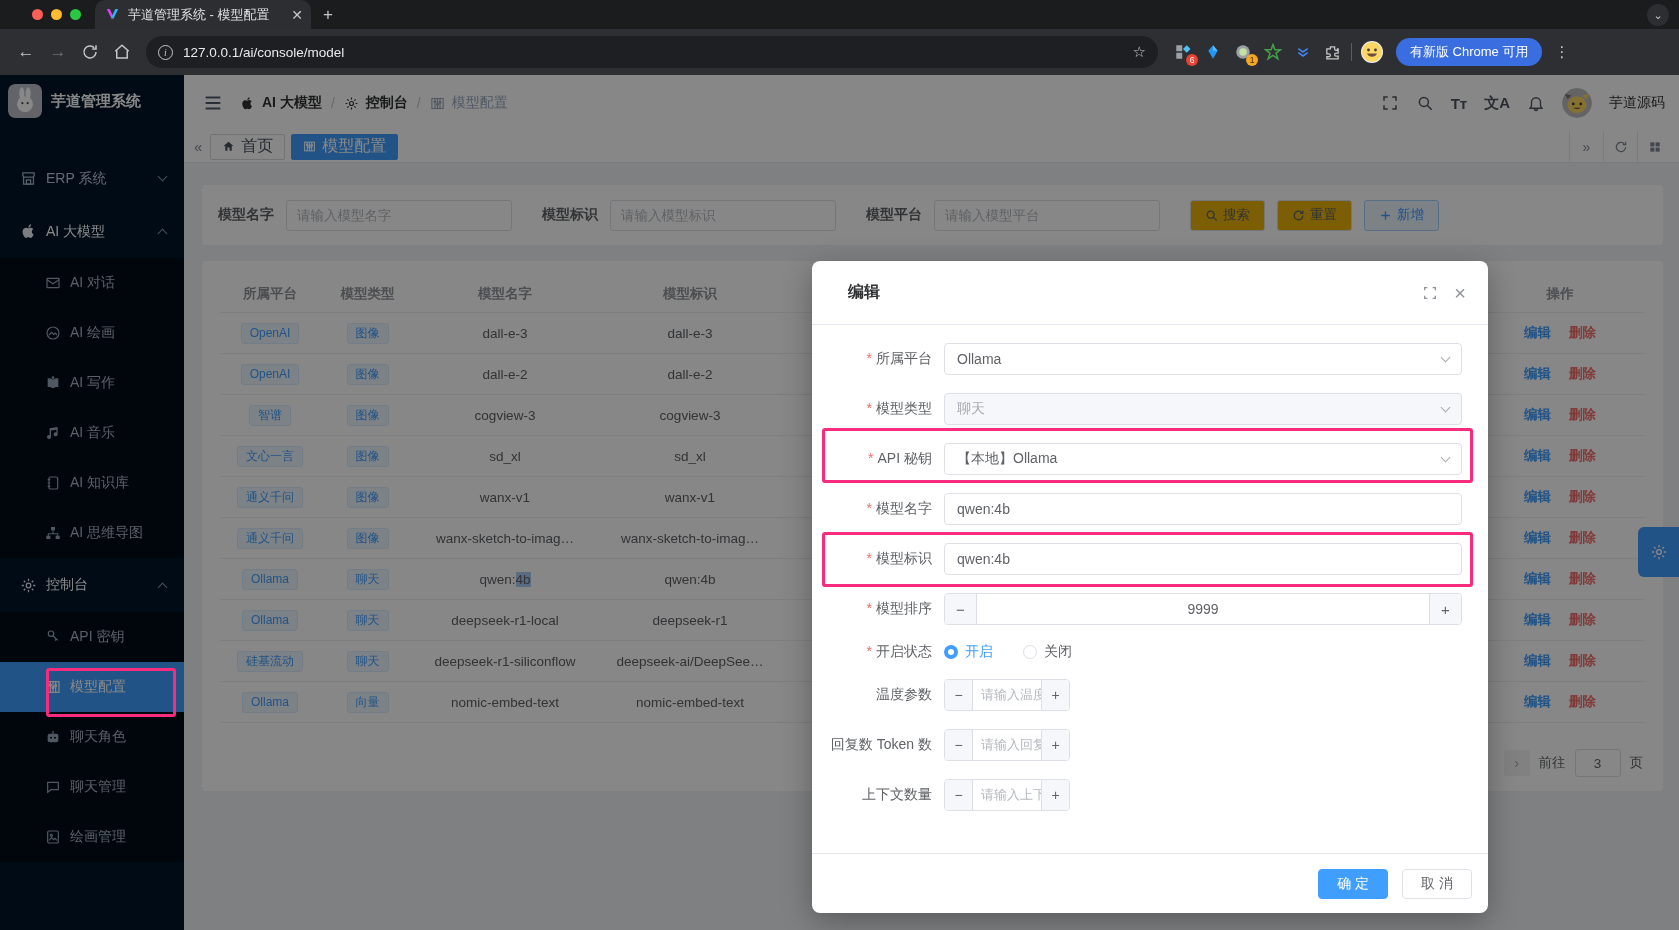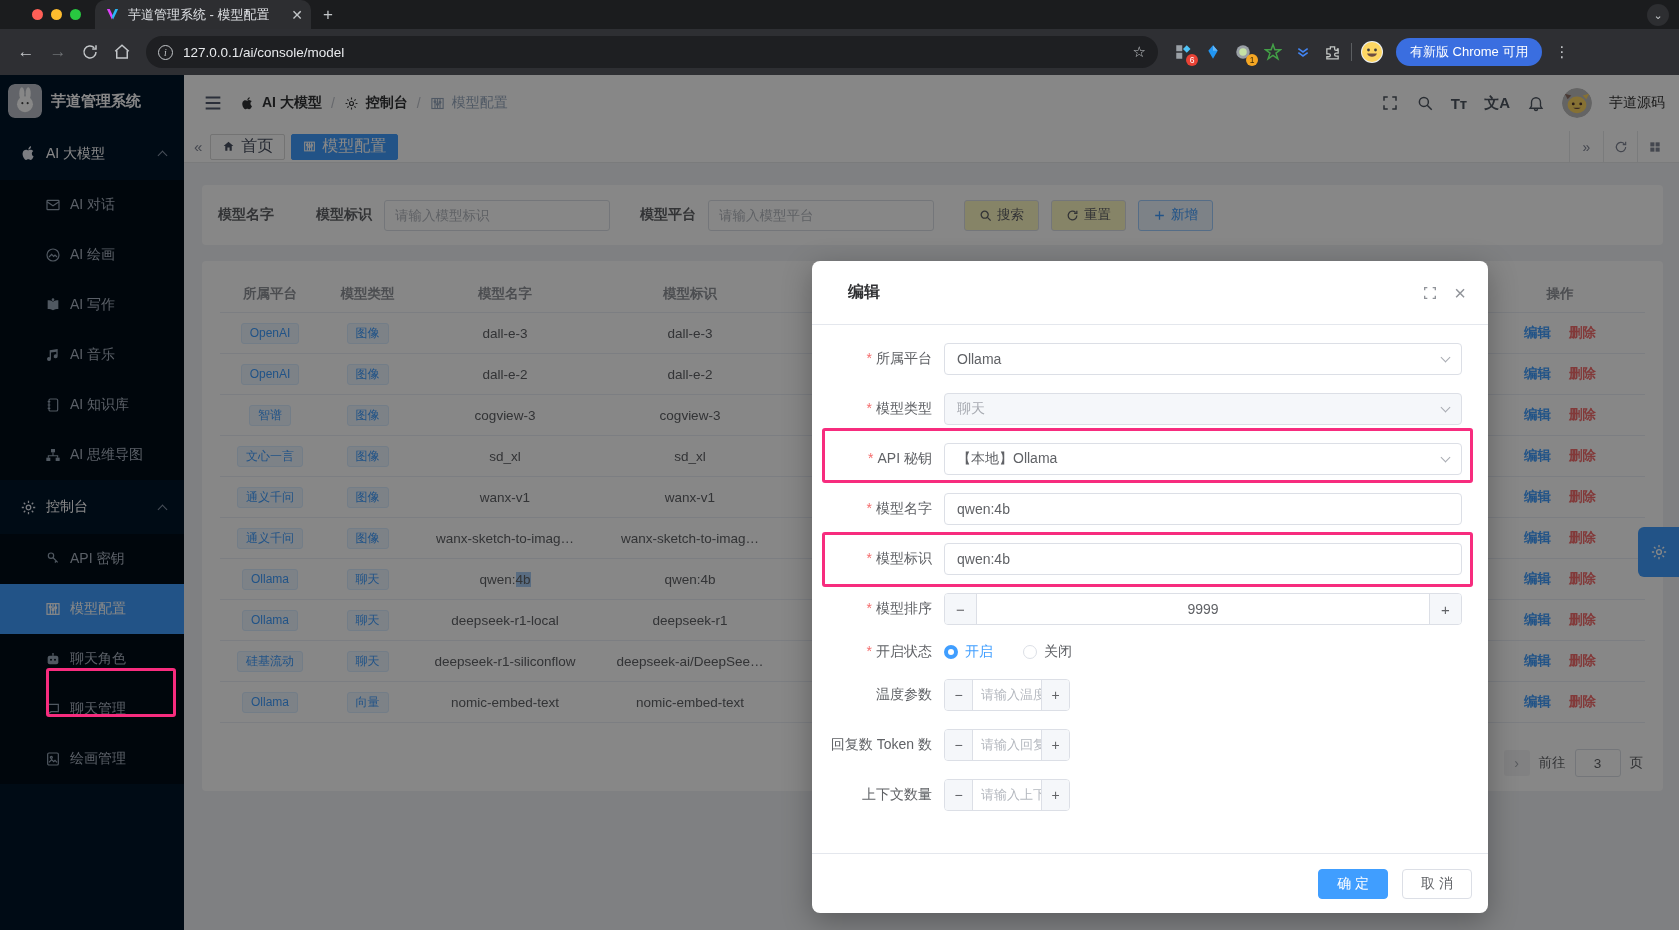--- a/index.html
+++ b/index.html
@@ -73,21 +73,21 @@
 .tb-btn { width:34px; height:100%; display:flex; align-items:center; justify-content:center; color:#808695; border-left:1px solid #e6e8eb; font-size:14px; }
 .tb-btn .hd-ic { width:14px; height:14px; }
 
 .content { flex:1; padding:22px 16px 0 18px; }
 .card { background:#fff; border-radius:4px; }
 .filter-card { height:60px; display:flex; align-items:center; padding:0 16px; margin-bottom:16px; }
 .f-item { display:flex; align-items:center; margin-right:30px; }
 .f-item label { color:#606266; font-size:14px; font-weight:bold; margin-right:12px; white-space:nowrap; }
 .f-input { width:226px; height:31px; border:1px solid #dcdfe6; border-radius:3px; padding:0 10px; font-size:13.5px; color:#606266; outline:none; background:#fff; font-family:inherit; }
 .f-input::placeholder { color:#b4b8bf; }
-.btn { height:31px; display:inline-flex; align-items:center; gap:5px; border:1px solid #dcdfe6; background:#fef9c3; color:#606266; border-radius:3px; padding:0 14px; font-size:13.5px; cursor:pointer; font-family:inherit; }
+.btn { height:31px; display:inline-flex; align-items:center; gap:5px; border:1px solid #dcdfe6; background:#eab308; color:#606266; border-radius:3px; padding:0 14px; font-size:13.5px; cursor:pointer; font-family:inherit; }
 .btn .b-ic { width:13px; height:13px; }
 .btn + .btn { margin-left:12px; }
 .btn.primary-plain { background:#ecf5ff; border-color:#a0cfff; color:#409eff; }
 
 .table-card { margin-top:0; padding:14px 18px 18px; height:530px; position:relative; }
 .t-head, .t-row { display:flex; align-items:center; }
 .t-head { height:38px; border-bottom:1px solid #ebeef5; color:#909399; font-weight:bold; font-size:13.5px; }
 .t-row { height:41px; border-bottom:1px solid #ebeef5; color:#606266; font-size:13.5px; }
 .td,.th { text-align:center; }
 .c-platform{width:100px}.c-type{width:95px}.c-name{width:180px}.c-id{width:190px}.c-fill{flex:1}.c-action{width:170px}
@@ -250,20 +250,31 @@
             <rect width="32" height="32" rx="6" fill="#b9bec6"></rect>
             <ellipse cx="13" cy="9" rx="2.4" ry="6" fill="#fff"></ellipse>
             <ellipse cx="19" cy="9" rx="2.4" ry="6" fill="#fff"></ellipse>
             <circle cx="16" cy="19" r="7.5" fill="#fff"></circle>
             <circle cx="13.5" cy="18" r="1" fill="#444"></circle>
             <circle cx="18.5" cy="18" r="1" fill="#444"></circle>
           </svg>
         <span class="brand">芋道管理系统</span>
       </div>
 
+      <div class="s-item" style="margin-top:25px">
+        <span class="s-ic">
+          <svg viewBox="0 0 24 24" fill="none" stroke="currentColor" stroke-width="1.8">
+              <path d="M4 4h16v4l-1.5 2h-13L4 8z"></path>
+              <path d="M5 10v10h14V10"></path>
+              <rect x="9" y="14" width="6" height="6"></rect>
+            </svg>
+        </span>
+        <span class="s-lbl">ERP 系统</span>
+        <span class="chev down"></span>
+      </div>
 
       <div class="s-item white">
         <span class="s-ic">
           <svg viewBox="0 0 24 24" fill="currentColor">
               <path d="M16.7 12.2c0-2.4 2-3.6 2.1-3.7-1.1-1.7-2.9-1.9-3.5-1.9-1.5-.2-2.9.9-3.7.9-.8 0-1.9-.9-3.2-.9-1.6 0-3.1 1-4 2.4-1.7 2.9-.4 7.2 1.2 9.6.8 1.2 1.8 2.5 3 2.4 1.2 0 1.7-.8 3.1-.8s1.9.8 3.2.8c1.3 0 2.2-1.2 3-2.4.9-1.4 1.3-2.7 1.3-2.8-.1 0-2.5-1-2.5-3.6z"></path>
               <path d="M14.6 4.9c.7-.8 1.1-1.9 1-3-1 0-2.1.7-2.8 1.5-.6.7-1.2 1.9-1 3 1.1.1 2.2-.6 2.8-1.5z"></path>
             </svg>
         </span>
         <span class="s-lbl">AI 大模型</span>
         <span class="chev up"></span>
@@ -488,20 +499,21 @@
               </svg>
           </span>
         </div>
       </div>
 
       <div class="content">
 
         <div class="card filter-card">
           <div class="f-item">
             <label>模型名字</label>
+            <input class="f-input" placeholder="请输入模型名字" style="">
           </div>
           <div class="f-item">
             <label>模型标识</label>
             <input class="f-input" placeholder="请输入模型标识" style="">
           </div>
           <div class="f-item">
             <label>模型平台</label>
             <input class="f-input" placeholder="请输入模型平台" style="">
           </div>
           <button class="btn">

